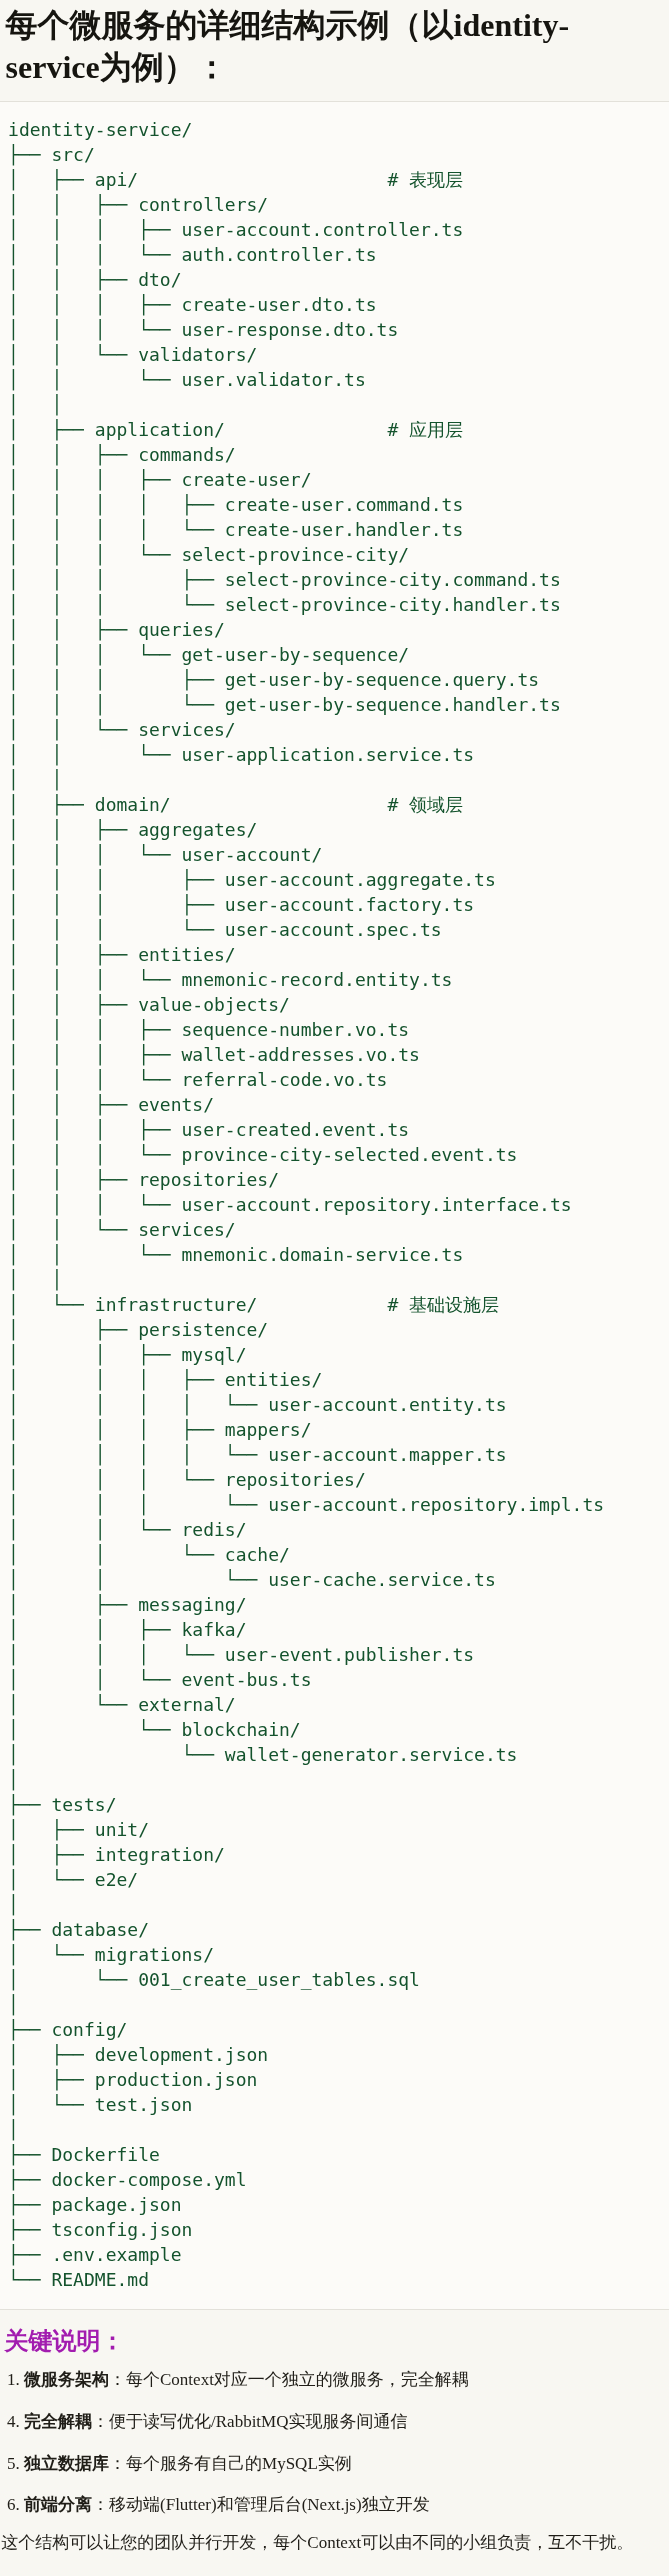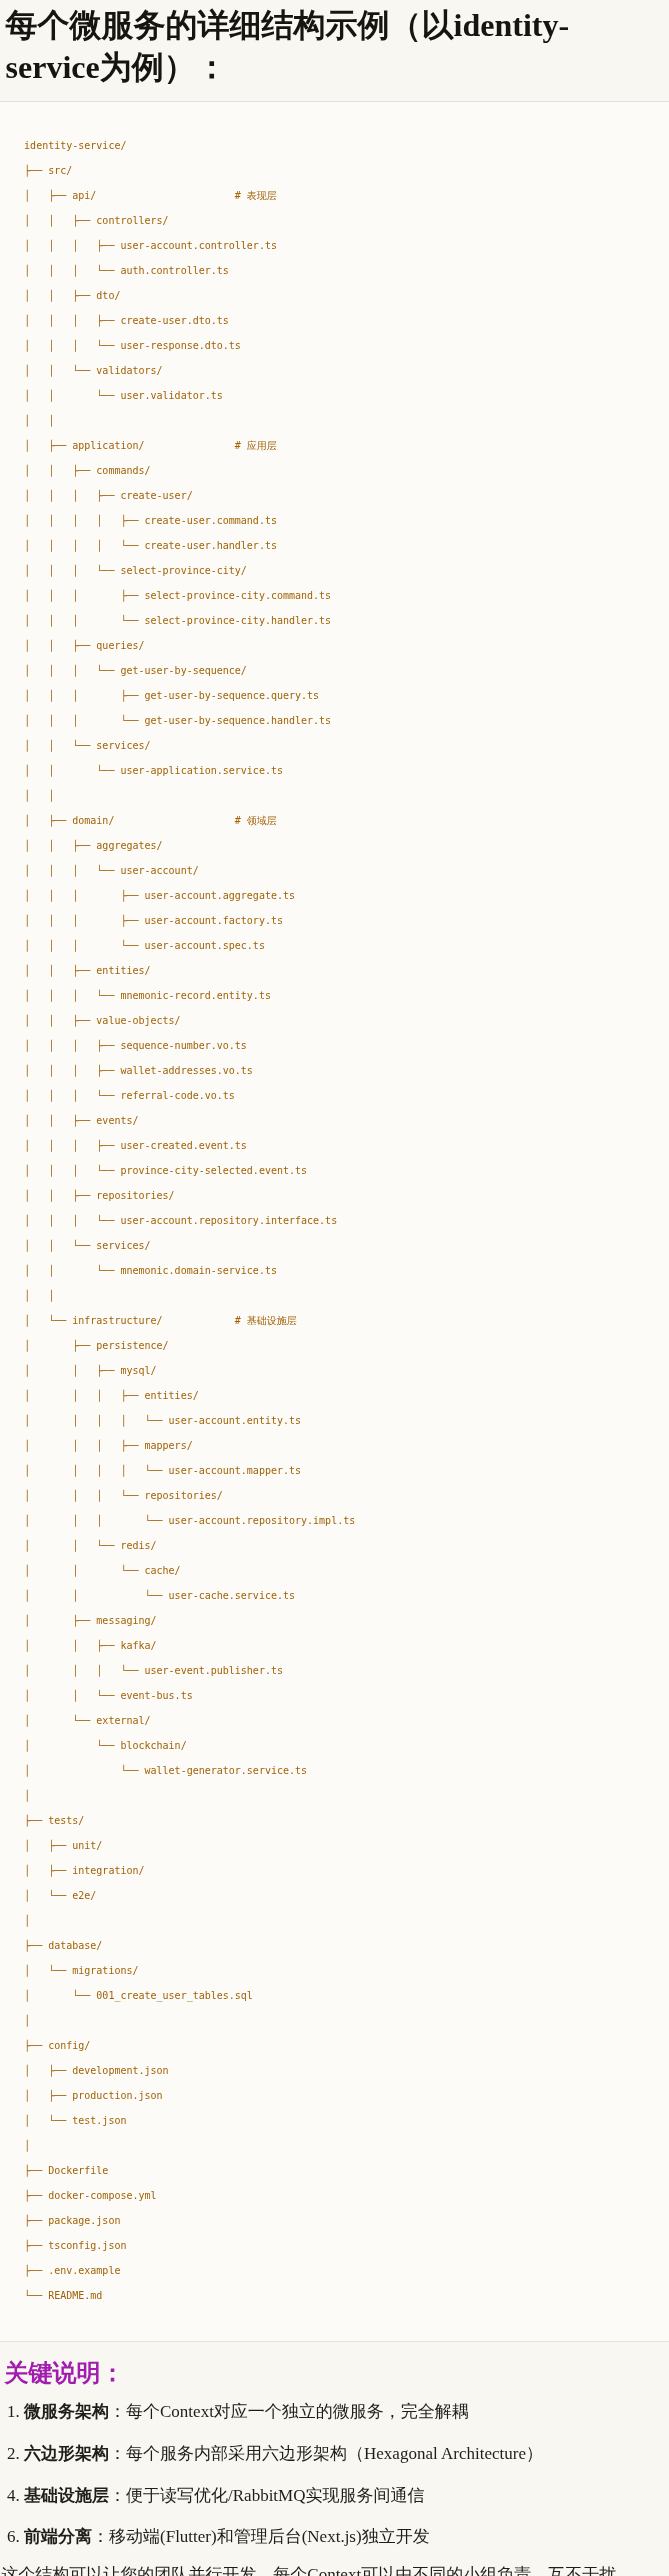--- a/index.html
+++ b/index.html
@@ -22,25 +22,25 @@
   }
   .code-block {
     margin-top: 12.5px;
     background: #fcfbf8;
     border-top: 0.6px solid #e3e1da;
     border-bottom: 0.6px solid #e3e1da;
     padding: 15.6px 0 17px 8.1px;
     overflow: hidden;
   }
   .tree-pre {
-    margin: 16px;
+    margin: 0;
     font-family: "DejaVu Sans Mono", monospace;
-    font-size: 10px;
+    font-size: 18px;
     line-height: 25px;
-    color: #a16207;
+    color: #14532d;
     white-space: pre;
   }
   .section-heading {
     font-family: "Liberation Serif", serif;
     font-weight: 700;
     font-size: 24px;
     line-height: 1.2;
     margin: 16.3px 5px 0 4.4px;
     color: #a21caf;
   }
@@ -164,19 +164,19 @@
 ├── package.json
 ├── tsconfig.json
 ├── .env.example
 └── README.md</code></pre>
 </div>
 
 <h3 class="section-heading">关键说明：</h3>
 
 <ol class="key-list">
   <li><span class="item-number">1.</span><span class="item-label">微服务架构</span><span>：每个Context对应一个独立的微服务，完全解耦</span></li>
-  <li><span class="item-number">2.</span><span class="item-label">六边形架构</span><span>：每个服务内部采用六边形架构（Hexagonal Architecture）</span></li>
-  <li><span class="item-number">4.</span><span class="item-label">基础设施层</span><span>：便于读写优化/RabbitMQ实现服务间通信</span></li>
+  <li><span class="item-number">4.</span><span class="item-label">完全解耦</span><span>：便于读写优化/RabbitMQ实现服务间通信</span></li>
+  <li><span class="item-number">5.</span><span class="item-label">独立数据库</span><span>：每个服务有自己的MySQL实例</span></li>
   <li><span class="item-number">6.</span><span class="item-label">前端分离</span><span>：移动端(Flutter)和管理后台(Next.js)独立开发</span></li>
 </ol>
 
 <p class="closing-paragraph">这个结构可以让您的团队并行开发，每个Context可以由不同的小组负责，互不干扰。</p>
 
 
 </body></html>

